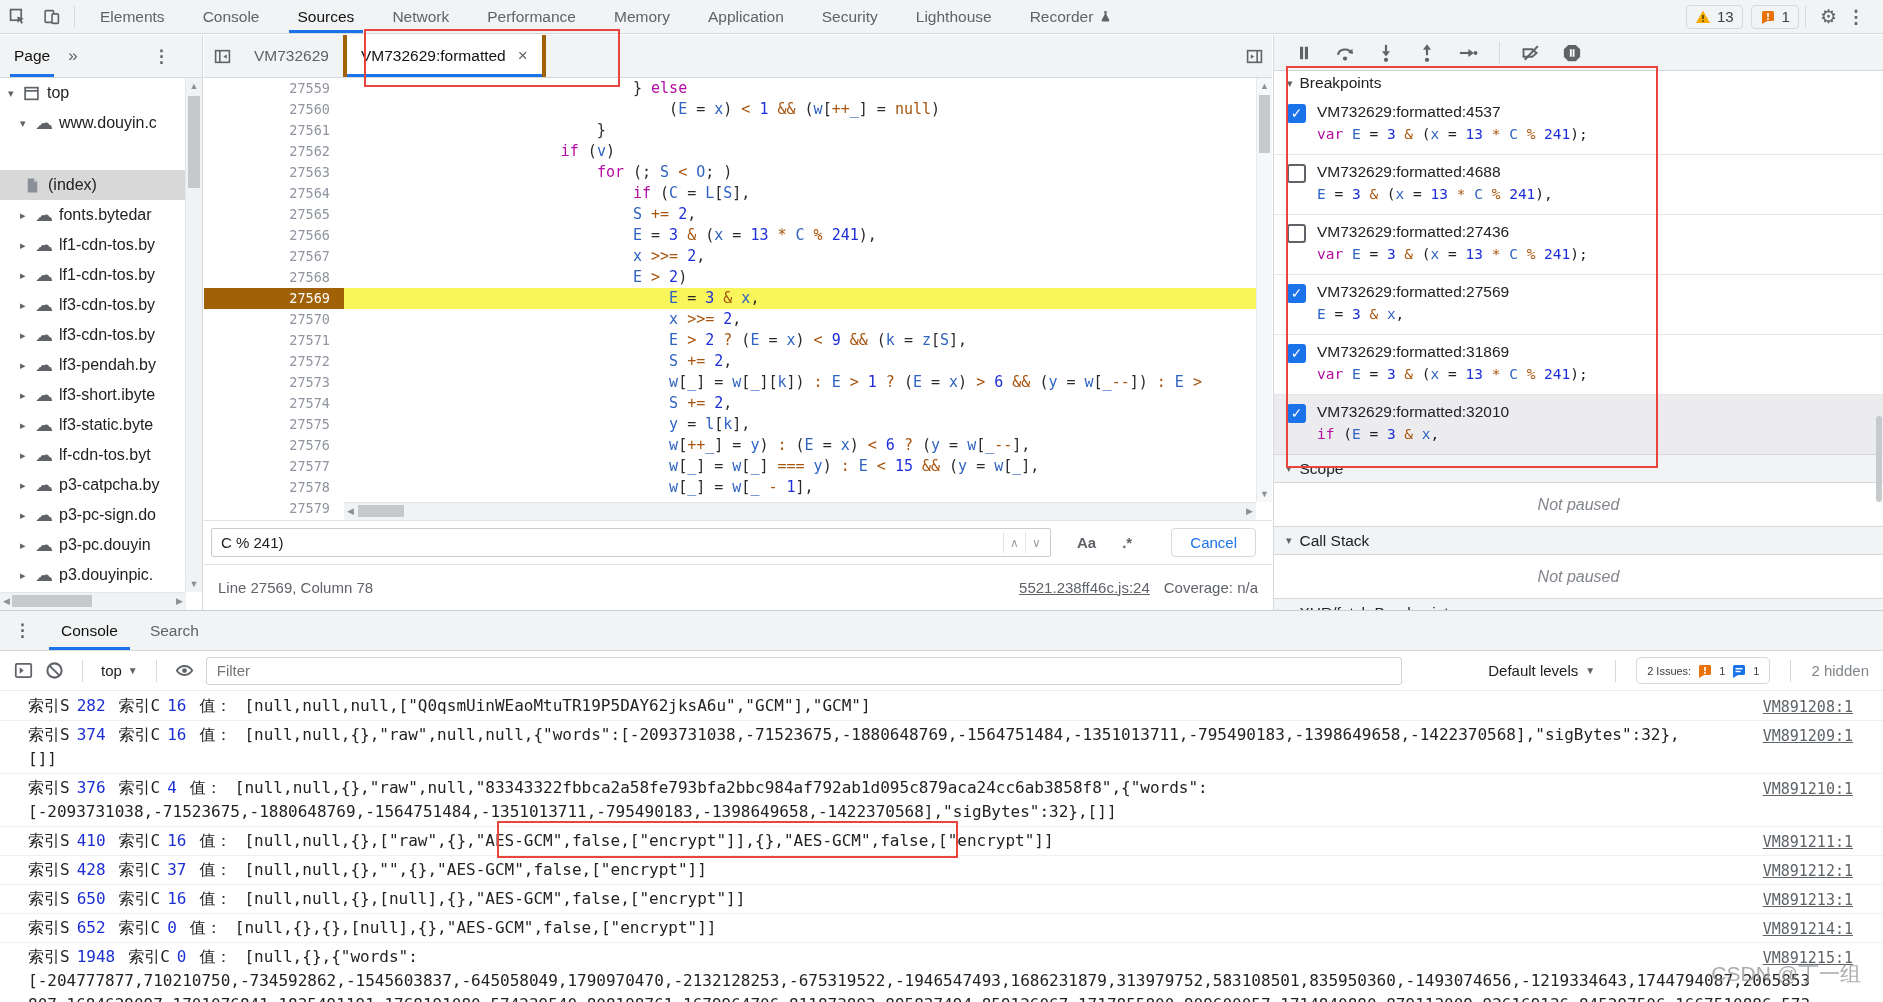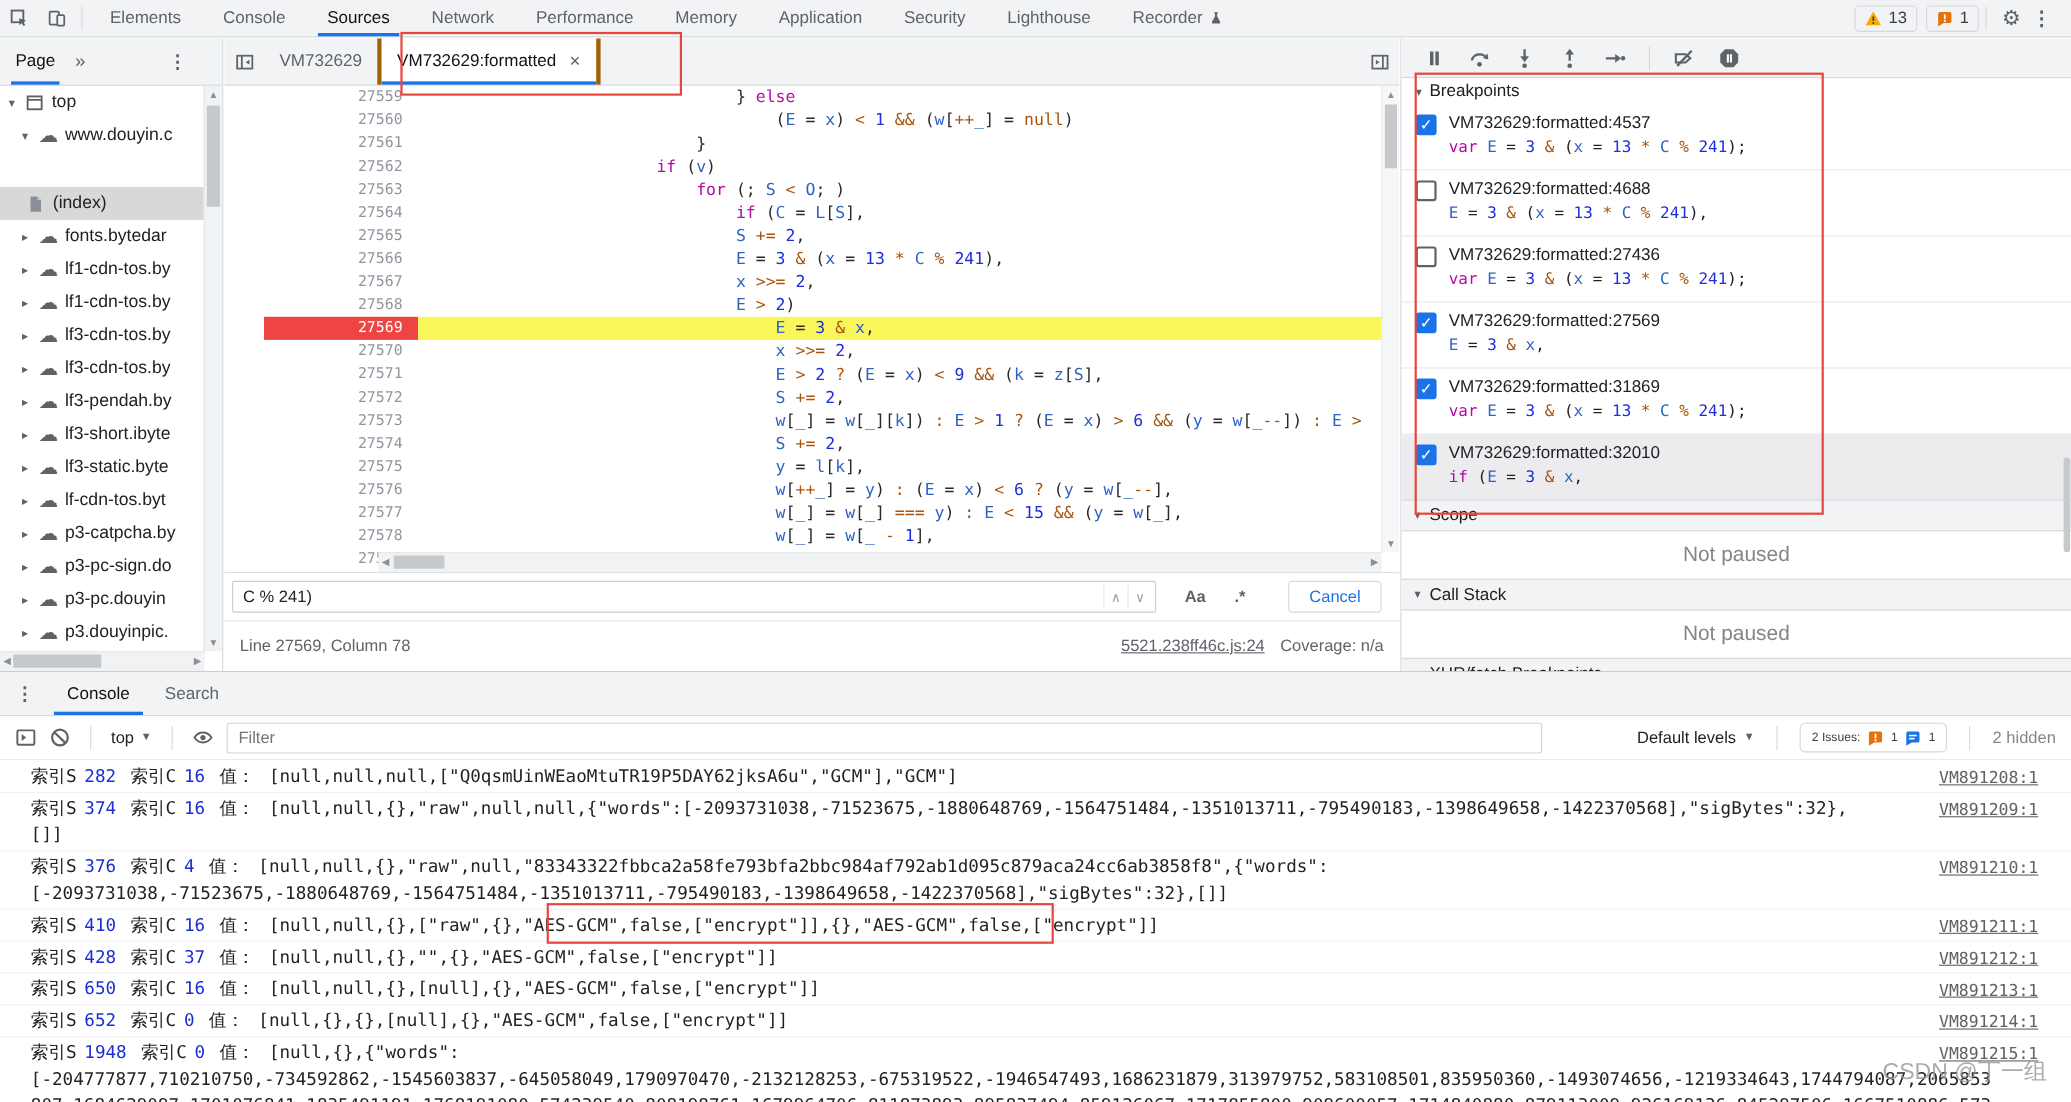--- a/index.html
+++ b/index.html
@@ -57,24 +57,24 @@
   .ftab { display:flex; align-items:center; padding:0 14px; font-size:15.5px; color:#5f6368; border-right:4px solid #a16207; position:relative; }
   .ftab.active { background:#fff; color:#111; }
   .ftab.active::after { content:""; position:absolute; left:0; right:0; bottom:0; height:3px; background:#1a73e8; }
   .ft-close { margin-left:12px; color:#5f6368; font-size:17px; }
   .ft-spacer { flex:1; }
 
   .code-wrap { position:relative; height:442px; overflow:hidden; background:#fff; }
   #code-lines { position:absolute; top:0; left:0; right:16px; }
   .cl { display:flex; height:21px; line-height:21px; }
   .ln { width:140px; flex:none; text-align:right; padding-right:14px; color:#9095a0;
-    font-family:"DejaVu Sans Mono", monospace; font-size:13.5px;margin-left:36px; }
+    font-family:"DejaVu Sans Mono", monospace; font-size:13.5px; }
   .lc { flex:1; white-space:pre; overflow:hidden; font-family:"DejaVu Sans Mono", monospace; font-size:15px; color:#2a2a2a; }
   .cl.exec .lc { background:#f8f65a; }
-  .cl.exec .ln { background:#ef4444; color:#fff; }
+  .cl.exec .ln { background:#a16207; color:#fff; }
   .tk-kw { color:#b30ba3; } .tk-num { color:#1d2fd8; } .tk-var { color:#2f63c1; }
   .tk-op { color:#a8550e; } .tk-atom { color:#a8550e; }
   .ed-vsb { position:absolute; top:0; right:0; width:16px; bottom:18px; background:#f6f7f8; border-left:1px solid #e7e9eb;
     font-size:9px; color:#8b9096; text-align:center; }
   .ed-vsb .thumb { position:absolute; left:2px; right:2px; top:17px; height:58px; background:#c6c9cc; }
   .ed-vsb .up { position:absolute; top:3px; left:0; right:0; } .ed-vsb .dn { position:absolute; bottom:3px; left:0; right:0; }
   .ed-hsb { position:absolute; bottom:0; left:140px; right:16px; height:18px; background:#f1f2f3; border-top:1px solid #e4e6e8; }
   .ed-hsb .thumb { position:absolute; left:14px; top:2px; height:12px; width:46px; background:#c6c9cc; }
 
   .findbar { height:44px; border-top:1px solid #dde0e3; display:flex; align-items:center; padding:0 16px 0 7px; background:#fff; }
@@ -100,21 +100,21 @@
   .sec-arrow { font-size:11px; color:#5f6368; }
   .bp-item { height:60px; padding:8px 10px 0 13px; border-bottom:1px solid #e4e6e8; display:flex; gap:11px; }
   .bp-item.selected { background:#ececef; }
   .cb { width:19px; height:19px; border-radius:3px; flex:none; margin-top:1px; }
   .cb.on { background:#1a73e8; color:#fff; font-size:14px; text-align:center; line-height:19px; }
   .cb.off { background:#fff; border:2px solid #5f6368; }
   .bp-loc { font-size:15.5px; color:#202124; margin-bottom:5px; white-space:nowrap; }
   .bp-code { font-family:"DejaVu Sans Mono", monospace; font-size:14.5px; white-space:pre; }
   .dbg-sec { height:29px; background:#f1f3f4; border-bottom:1px solid #d5d8dc; border-top:1px solid #d5d8dc;
     display:flex; align-items:center; gap:8px; padding-left:12px; font-size:15.5px; color:#202124; margin-top:-1px; }
-  .notpaused { height:44px; display:flex; align-items:center; justify-content:center; font-size:19px; color:#82868c; }
+  .notpaused { height:44px; display:flex; align-items:center; justify-content:center; font-size:16px; font-style:italic; color:#82868c; }
   .dbg-sb { position:absolute; right:1px; top:381px; width:6px; height:86px; background:#c7cacd; border-radius:3px; }
 
   
   .drawer { position:absolute; top:610px; left:0; right:0; bottom:0; background:#fff; border-top:1px solid #c9ccd0; }
   .drawer-tabs { height:40px; background:#f1f3f4; border-bottom:1px solid #d5d8dc; display:flex; align-items:center; }
   .dw-menu { color:#5f6368; font-size:17px; font-weight:bold; padding:0 14px; }
   .dwtab { position:relative; height:100%; display:flex; align-items:center; padding:0 16px; font-size:15.5px; color:#5f6368; }
   .dwtab.active { color:#111; }
   .dwtab.active::after { content:""; position:absolute; left:4px; right:4px; bottom:0; height:3px; background:#1a73e8; }
   .console-toolbar { height:40px; border-bottom:1px solid #e8eaec; display:flex; align-items:center; padding:0 14px; gap:12px; }

